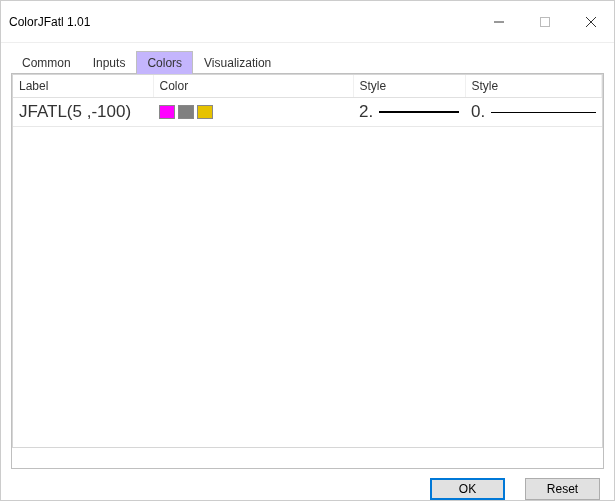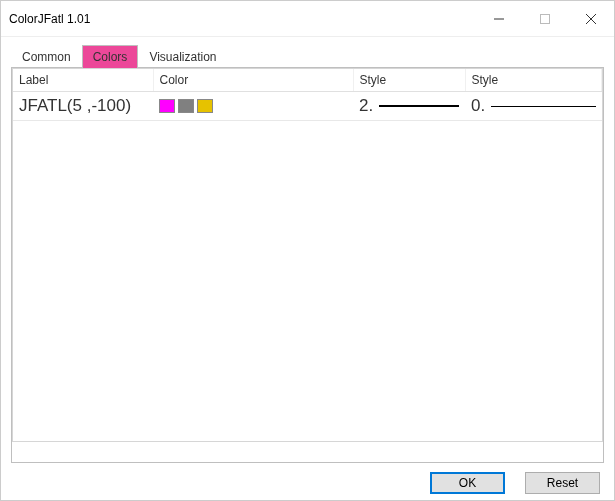--- a/index.html
+++ b/index.html
@@ -8,21 +8,21 @@
       font-size: 12px;
       background: #fff;
       width: 615px;
       height: 501px;
       overflow: hidden;
       border: 1px solid #ccc;
     }
     .titlebar {
       display: flex;
       align-items: center;
-      height: 36px;
+      height: 42px;
       padding-left: 8px;
       background: #fff;
       border-bottom: 1px solid #eee;
     }
     .titlebar-title {
       flex: 1;
       color: #000;
       font-size: 12px;
     }
     .win-controls {
@@ -46,21 +46,21 @@
     }
     .tab {
       padding: 4px 10px;
       color: #333;
       border: 1px solid transparent;
       border-bottom: none;
       cursor: pointer;
     }
     .tab.active {
       border-color: #bfbfbf;
-      background: #ec4899;
+      background: #c4b5fd;
       position: relative;
       z-index: 2;
     }
     .content-frame {
       margin: 0 10px 8px 10px;
       border: 1px solid #bfbfbf;
       height: 396px;
       position: relative;
       top: -1px;
       background: #fff;
@@ -157,20 +157,21 @@
       <svg width="10" height="10" viewBox="0 0 10 10">
           <line x1="0" y1="0" x2="10" y2="10" stroke="#333" stroke-width="1"></line>
           <line x1="10" y1="0" x2="0" y2="10" stroke="#333" stroke-width="1"></line>
         </svg>
     </div>
   </div>
 </div>
 
 <div class="tabs">
   <div class="tab">Common</div>
+  <div class="tab">Inputs</div>
   <div class="tab active">Colors</div>
   <div class="tab">Visualization</div>
 </div>
 
 <div class="content-frame">
   <div class="inner">
     <table class="grid">
       <thead>
         <tr>
           <th class="col-label">Label</th>

